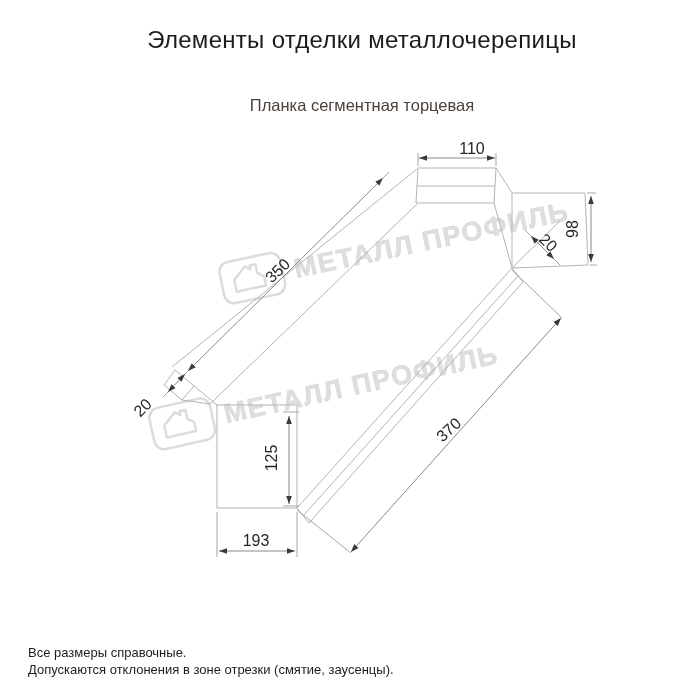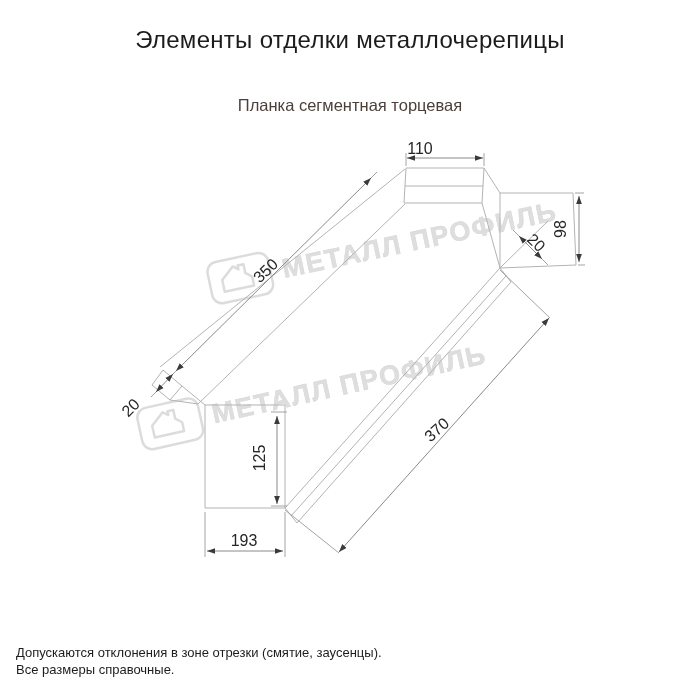--- a/index.html
+++ b/index.html
@@ -1,32 +1,32 @@
 <!DOCTYPE html>
 <html><head>
 <meta charset="utf-8">
 <style>
   html,body{margin:0;padding:0;background:#ffffff;}
   body{width:700px;height:700px;position:relative;overflow:hidden;
        font-family:"Liberation Sans", sans-serif;}
-  .page{position:absolute;inset:0;background:#ffffff;}
+  .page{position:absolute;inset:0;background:#ffffff;margin-left:12px;}
 
   .title{position:absolute;top:26px;left:0;width:700px;text-align:center;
          font-size:24px;letter-spacing:.3px;color:#1c1c1c;}
   .subtitle{position:absolute;top:95px;left:0;width:700px;text-align:center;
             font-size:16.5px;line-height:20px;color:#4c403b;}
 
   .drawing{position:absolute;inset:0;}
   svg.draw{position:absolute;left:0;top:0;}
   .part{stroke:#b3b3b3;stroke-width:1;fill:none;}
   .dim{stroke:#8a8a8a;stroke-width:1;fill:none;}
   .ext{stroke:#9a9a9a;stroke-width:0.9;fill:none;}
 
   .dim-label{position:absolute;font-size:16px;color:#262626;white-space:nowrap;}
-  #dim-110{left:420px;top:149px;transform:translate(-50%,-50%);}
+  #dim-110{left:460px;top:149px;transform:translate(-50%,-50%);}
   #dim-98 {left:561px;top:229px;transform:translate(-50%,-50%) rotate(-90deg);}
   #dim-20r{left:536px;top:243px;transform:translate(-50%,-50%) rotate(43deg);}
   #dim-350{left:266px;top:271px;transform:translate(-50%,-50%) rotate(-44deg);}
   #dim-20l{left:131px;top:408px;transform:translate(-50%,-50%) rotate(-45deg);}
   #dim-125{left:260px;top:458px;transform:translate(-50%,-50%) rotate(-90deg);}
   #dim-370{left:437px;top:430px;transform:translate(-50%,-50%) rotate(-42deg);}
   #dim-115{left:244px;top:541px;transform:translate(-50%,-50%);}
 
   .watermark{position:absolute;display:flex;align-items:center;gap:10px;
              transform-origin:0 50%;pointer-events:none;}
@@ -130,17 +130,17 @@
     <span class="dim-label" id="dim-98">98</span>
     <span class="dim-label" id="dim-20r">20</span>
     <span class="dim-label" id="dim-350">350</span>
     <span class="dim-label" id="dim-20l">20</span>
     <span class="dim-label" id="dim-125">125</span>
     <span class="dim-label" id="dim-370">370</span>
     <span class="dim-label" id="dim-115">193</span>
   </div>
 
   <div class="footer">
+    <div>Все размеры справочные.</div>
     <div>Допускаются отклонения в зоне отрезки (смятие, заусенцы).</div>
-    <div>Все размеры справочные.</div>
   </div>
 
 </div>
 
 </body></html>

